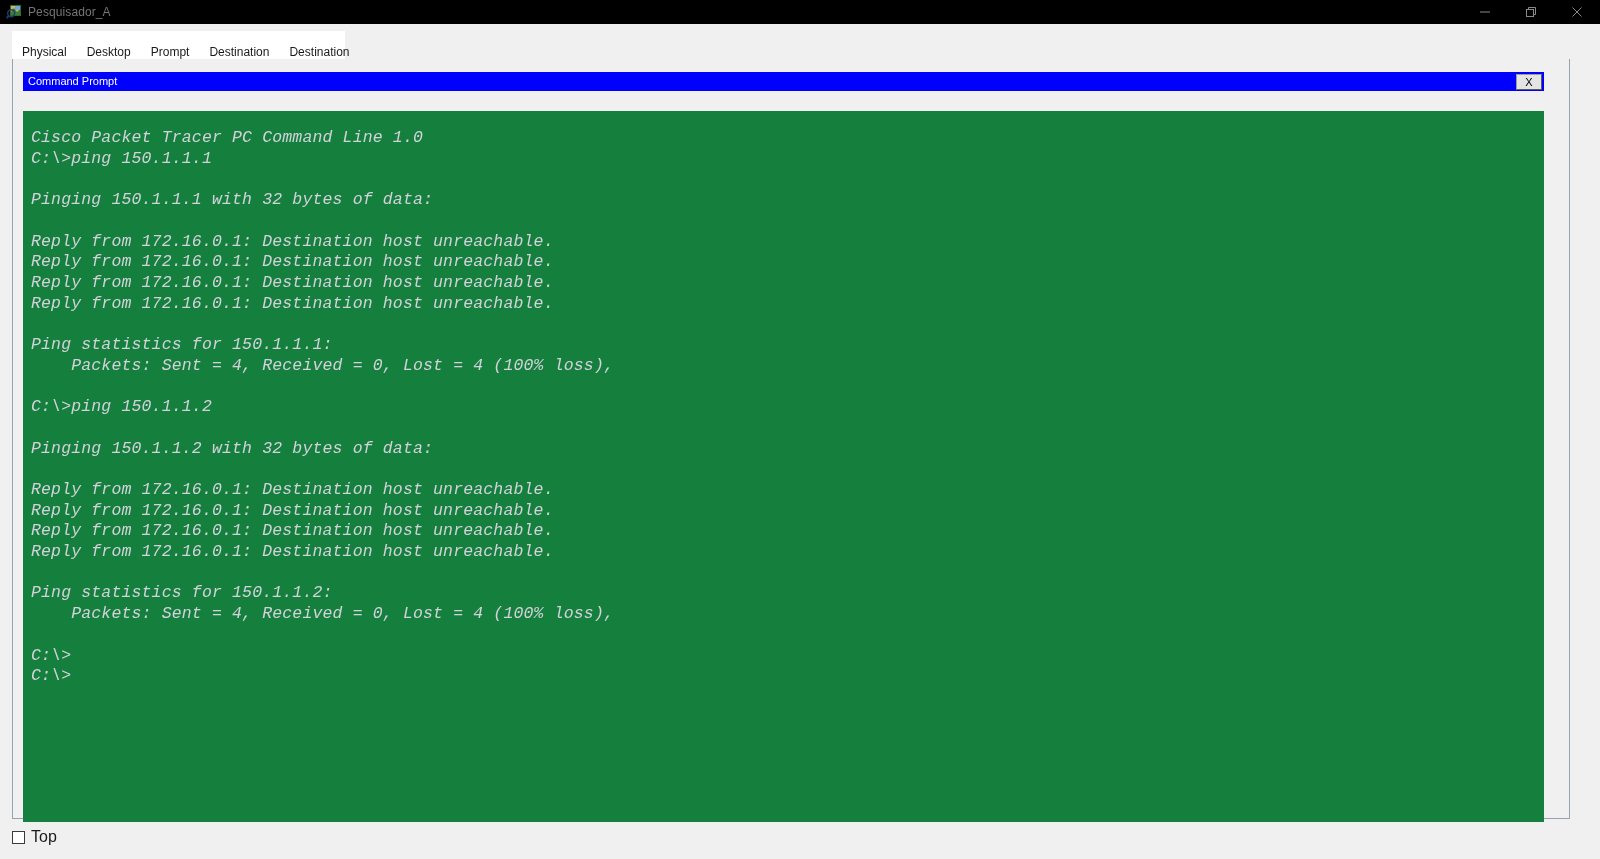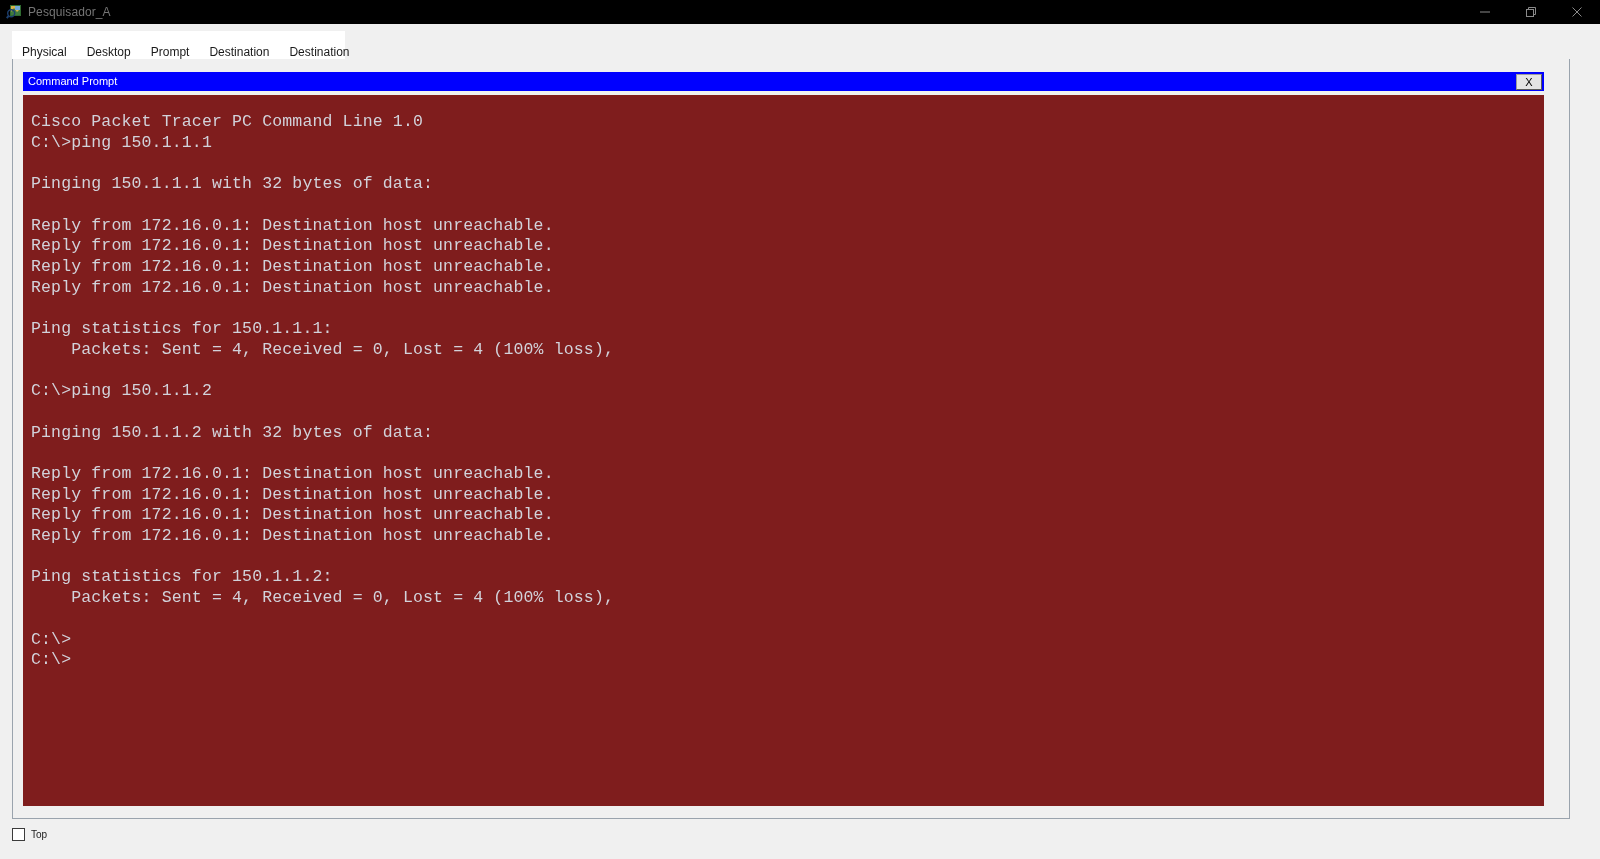--- a/index.html
+++ b/index.html
@@ -176,26 +176,27 @@
     justify-content: center;
     font-size: 11px;
     color: #000000;
     font-family: "Liberation Sans", sans-serif;
     box-sizing: border-box;
     cursor: pointer;
   }
 
   .cmd-body {
     position: relative;
-    margin-top: 4px;
+    margin-top: 20px;
     width: 1521px;
     height: 711px;
-    background: #7f1d1d;
+    background: #15803d;
     overflow: hidden;
     box-sizing: border-box;
+    font-style: italic;
   }
   .cmd-text {
     position: absolute;
     left: 8px;
     top: 17px;
     margin: 0;
     font-family: "Liberation Mono", "DejaVu Sans Mono", monospace;
     font-size: 16.5px;
     line-height: 20.7px;
     color: #d2d2da;
@@ -213,21 +214,21 @@
   }
   .checkbox {
     width: 13px;
     height: 13px;
     border: 1px solid #3b3b3b;
     background: #ffffff;
     box-sizing: border-box;
     cursor: pointer;
   }
   .checkbox-label {
-    font-size: 10px;
+    font-size: 16px;
     color: #1a1a1a;
     margin-left: 6px;
   }
 </style>
 </head>
 <body>
 
 <div class="app-window">
 
   <div class="top-strip">

